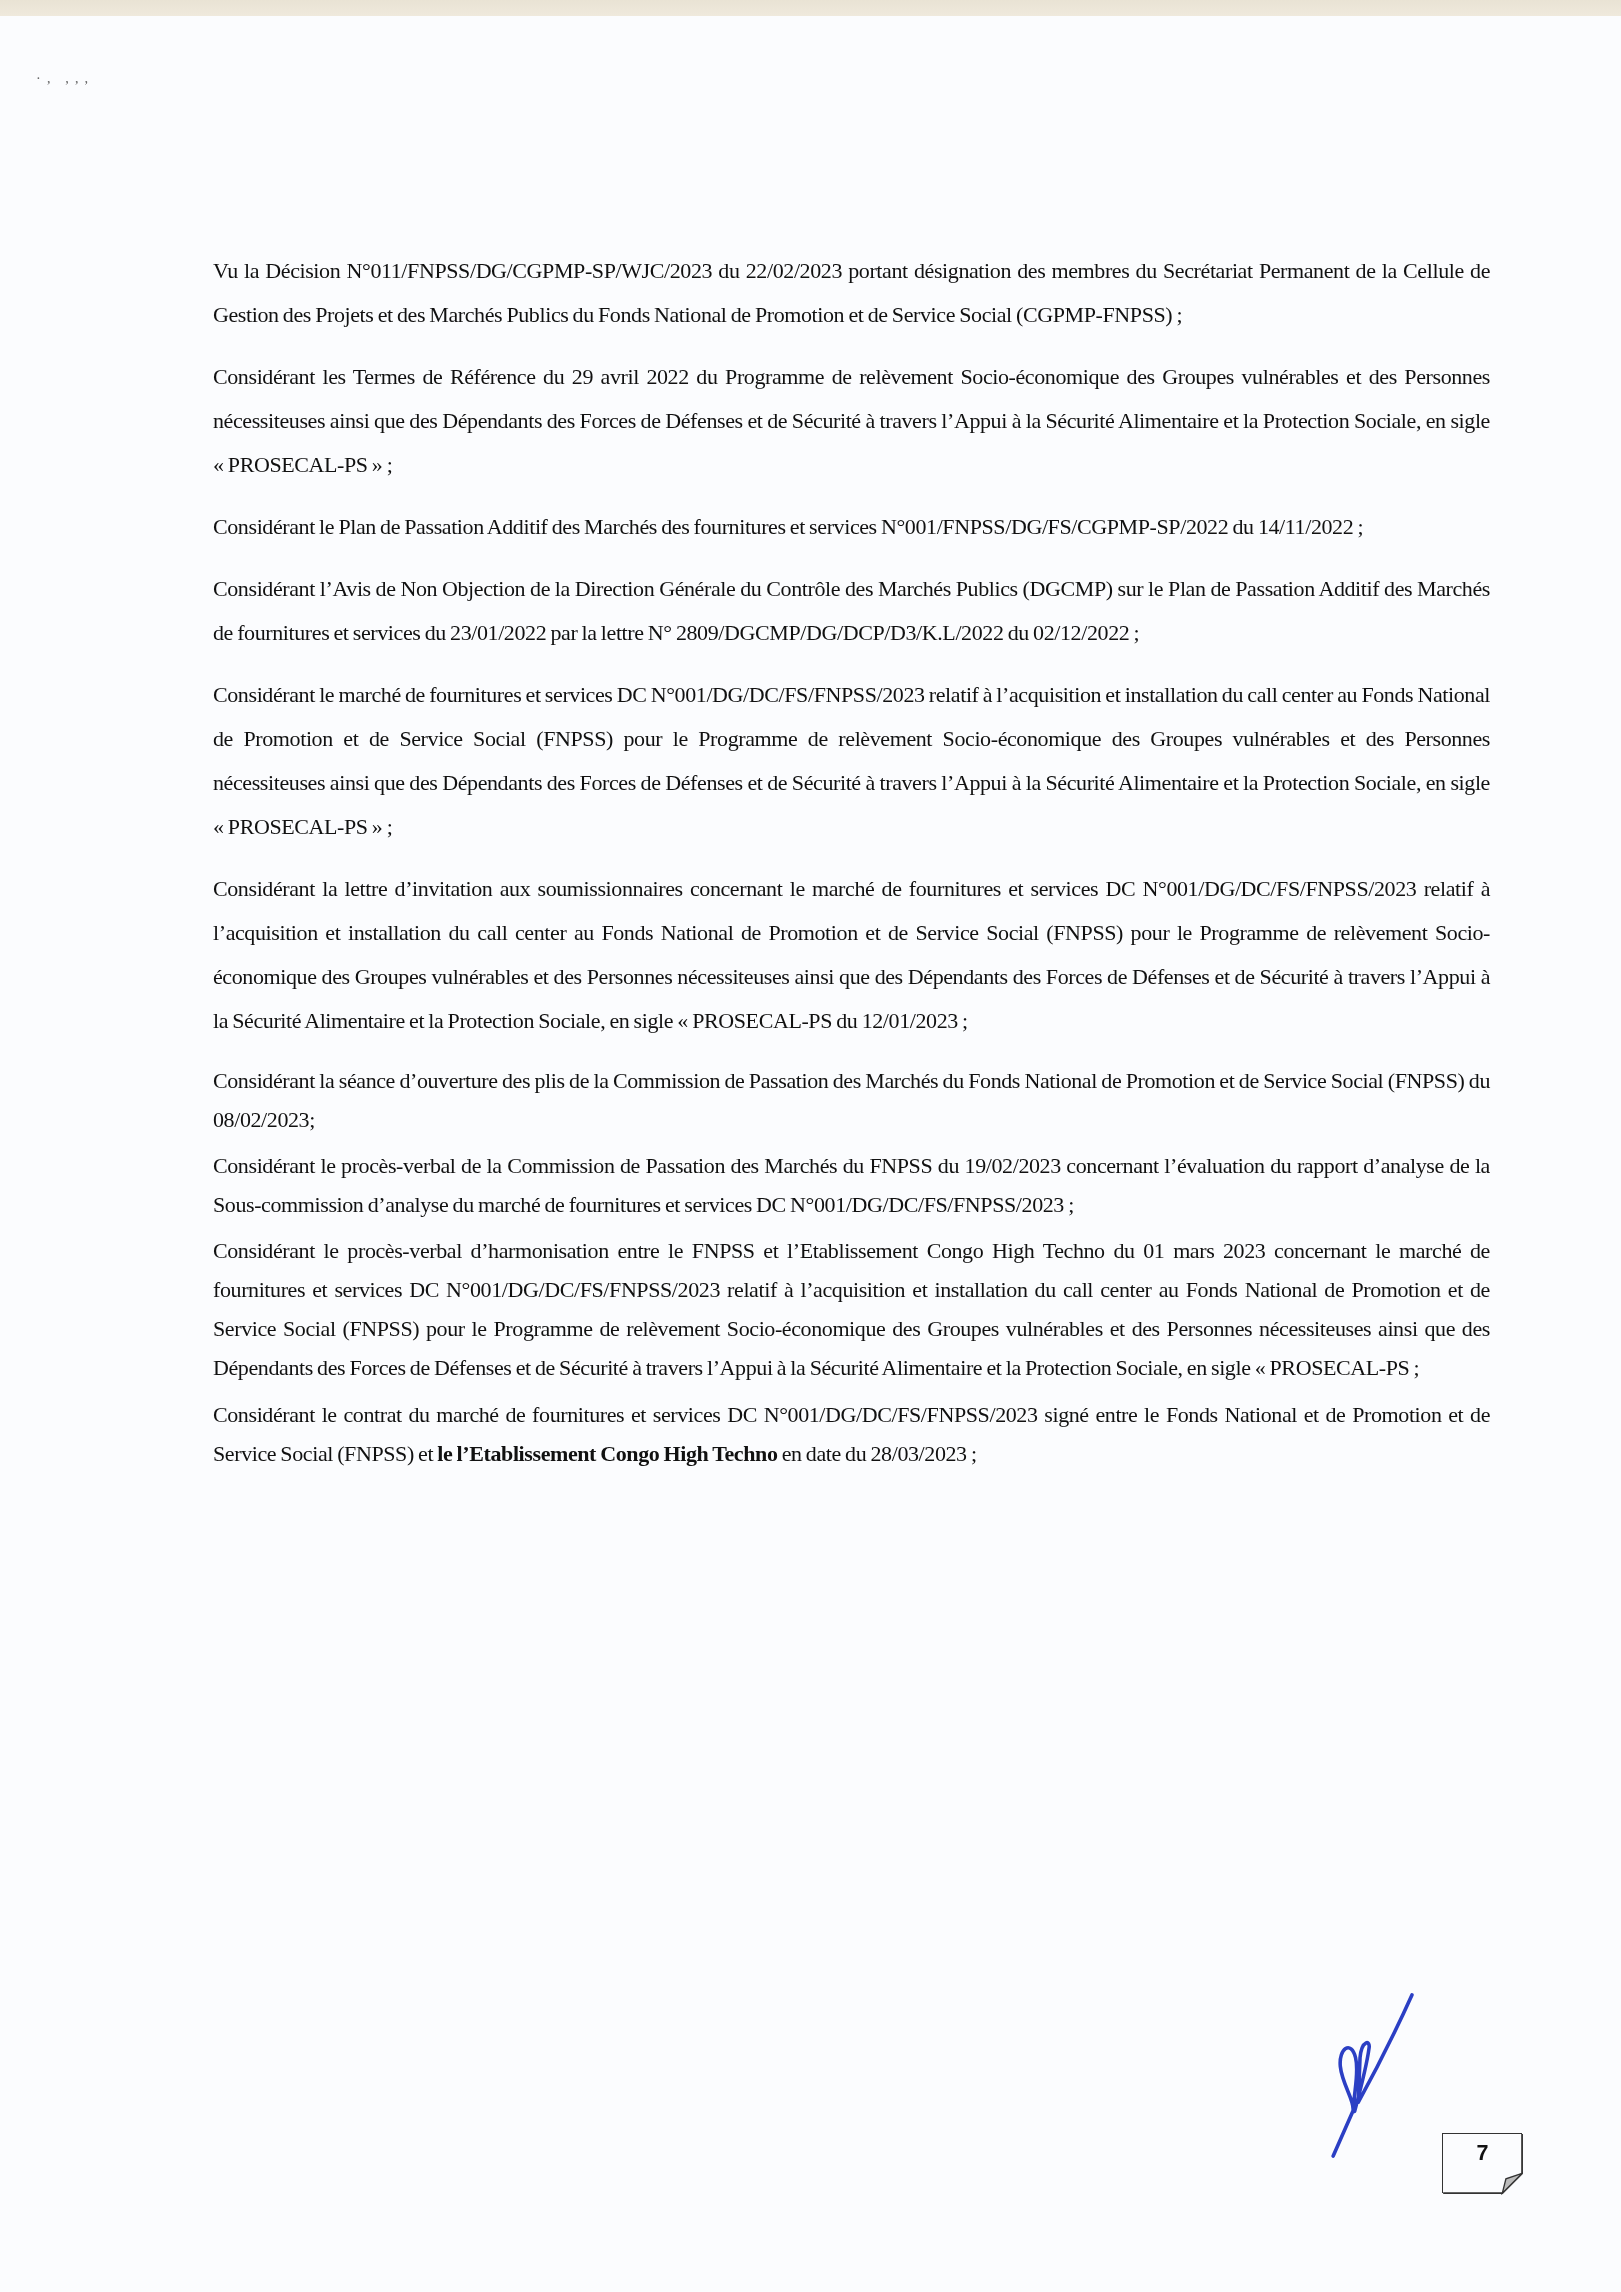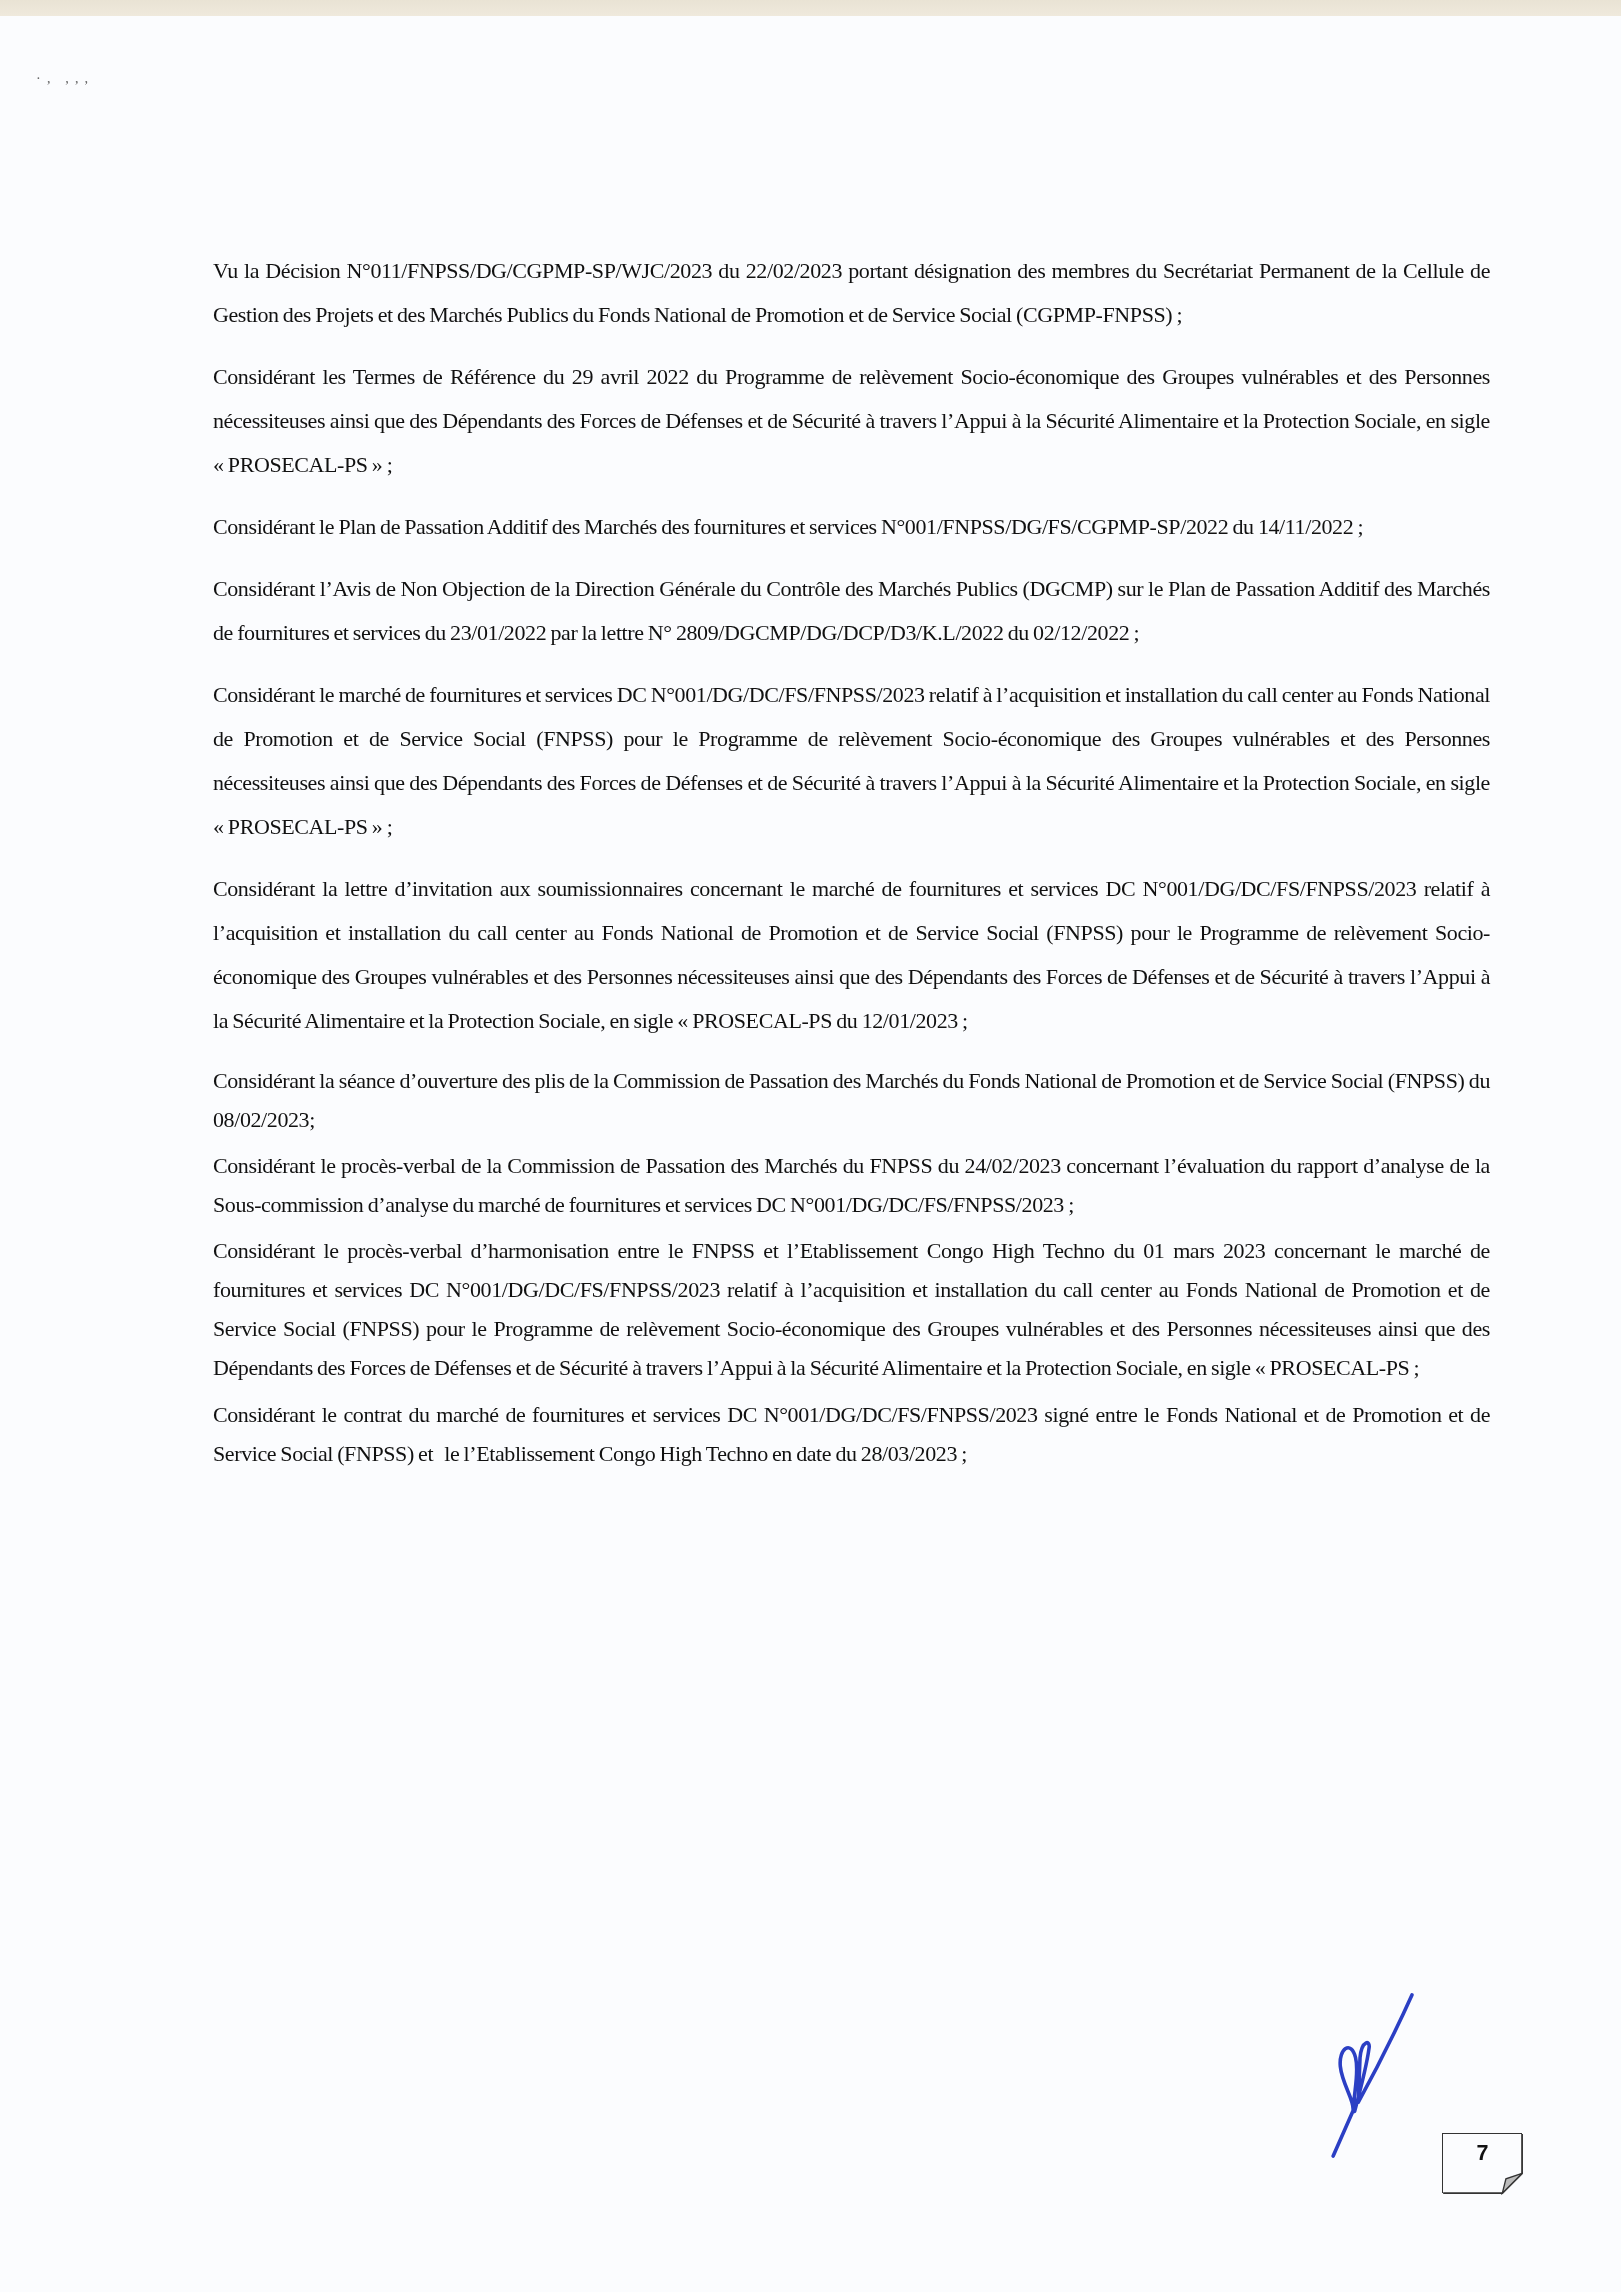--- a/index.html
+++ b/index.html
@@ -18,21 +18,21 @@
     position: absolute; left: 213px; top: 249px; width: 1277px;
   }
   .para {
     margin: 0 0 18px 0;
     font-size: 22px;
     line-height: 44px;
     text-align: justify;
     letter-spacing: -0.4px;
     word-spacing: -0.9px;
   }
-  .para b { font-weight: normal; margin-left: 7px; }
+  .para b { font-weight: bold; }
   .p-tight { margin-bottom: 7.2px; line-height: 39px; }
   .signature {
     position: absolute; left: 1315px; top: 1977px; width: 99px; height: 188px;
   }
   .page-box {
     position: absolute; left: 1442px; top: 2133px; width: 79px; height: 59px;
     border: 1.8px solid #333; border-right: none; border-bottom: none;
     background: #fbfcfe;
   }
   .page-box .num {
@@ -48,21 +48,21 @@
 <div class="scan-specks">·‚ ,‚,</div>
 
 <div class="content">
   <p class="para">Vu la Décision N°011/FNPSS/DG/CGPMP-SP/WJC/2023 du 22/02/2023 portant désignation des membres du Secrétariat Permanent de la Cellule de Gestion des Projets et des Marchés Publics du Fonds National de Promotion et de Service Social (CGPMP-FNPSS) ;</p>
   <p class="para">Considérant les Termes de Référence du 29 avril 2022 du Programme de relèvement Socio-économique des Groupes vulnérables et des Personnes nécessiteuses ainsi que des Dépendants des Forces de Défenses et de Sécurité à travers l’Appui à la Sécurité Alimentaire et la Protection Sociale, en sigle « PROSECAL-PS » ;</p>
   <p class="para">Considérant le Plan de Passation Additif des Marchés des fournitures et services N°001/FNPSS/DG/FS/CGPMP-SP/2022 du 14/11/2022 ;</p>
   <p class="para">Considérant l’Avis de Non Objection de la Direction Générale du Contrôle des Marchés Publics (DGCMP) sur le Plan de Passation Additif des Marchés de fournitures et services du 23/01/2022 par la lettre N° 2809/DGCMP/DG/DCP/D3/K.L/2022 du 02/12/2022 ;</p>
   <p class="para">Considérant le marché de fournitures et services DC N°001/DG/DC/FS/FNPSS/2023 relatif à l’acquisition et installation du call center au Fonds National de Promotion et de Service Social (FNPSS) pour le Programme de relèvement Socio-économique des Groupes vulnérables et des Personnes nécessiteuses ainsi que des Dépendants des Forces de Défenses et de Sécurité à travers l’Appui à la Sécurité Alimentaire et la Protection Sociale, en sigle « PROSECAL-PS » ;</p>
   <p class="para">Considérant la lettre d’invitation aux soumissionnaires concernant le marché de fournitures et services DC N°001/DG/DC/FS/FNPSS/2023 relatif à l’acquisition et installation du call center au Fonds National de Promotion et de Service Social (FNPSS) pour le Programme de relèvement Socio-économique des Groupes vulnérables et des Personnes nécessiteuses ainsi que des Dépendants des Forces de Défenses et de Sécurité à travers l’Appui à la Sécurité Alimentaire et la Protection Sociale, en sigle « PROSECAL-PS du 12/01/2023 ;</p>
   <p class="para p-tight">Considérant la séance d’ouverture des plis de la Commission de Passation des Marchés du Fonds National de Promotion et de Service Social (FNPSS) du 08/02/2023;</p>
-  <p class="para p-tight">Considérant le procès-verbal de la Commission de Passation des Marchés du FNPSS du 24/02/2023 concernant l’évaluation du rapport d’analyse de la Sous-commission d’analyse du marché de fournitures et services DC N°001/DG/DC/FS/FNPSS/2023 ;</p>
+  <p class="para p-tight">Considérant le procès-verbal de la Commission de Passation des Marchés du FNPSS du 19/02/2023 concernant l’évaluation du rapport d’analyse de la Sous-commission d’analyse du marché de fournitures et services DC N°001/DG/DC/FS/FNPSS/2023 ;</p>
   <p class="para p-tight">Considérant le procès-verbal d’harmonisation entre le FNPSS et l’Etablissement Congo High Techno du 01 mars 2023 concernant le marché de fournitures et services DC N°001/DG/DC/FS/FNPSS/2023 relatif à l’acquisition et installation du call center au Fonds National de Promotion et de Service Social (FNPSS) pour le Programme de relèvement Socio-économique des Groupes vulnérables et des Personnes nécessiteuses ainsi que des Dépendants des Forces de Défenses et de Sécurité à travers l’Appui à la Sécurité Alimentaire et la Protection Sociale, en sigle « PROSECAL-PS ;</p>
   <p class="para p-tight"><span>Considérant le contrat du marché de fournitures et services DC N°001/DG/DC/FS/FNPSS/2023 signé entre le Fonds National et de Promotion et de Service Social (FNPSS) et </span><b>le l’Etablissement Congo High Techno</b><span> en date du 28/03/2023 ;</span></p>
 </div>
 
 <svg class="signature" viewBox="0 0 110 210">
   <path d="M20 200 L42 150 C45 140 30 120 28 100 C26 80 40 70 45 90 C50 110 40 140 44 150 C52 120 58 95 60 80 C62 70 52 70 50 90 L48 140 C70 100 90 60 108 20" fill="none" stroke="#2b3fc4" stroke-width="4" stroke-linecap="round" stroke-linejoin="round"></path>
 </svg>
 
 <div class="page-box">
   <svg width="81" height="61" viewBox="0 0 90 68">

